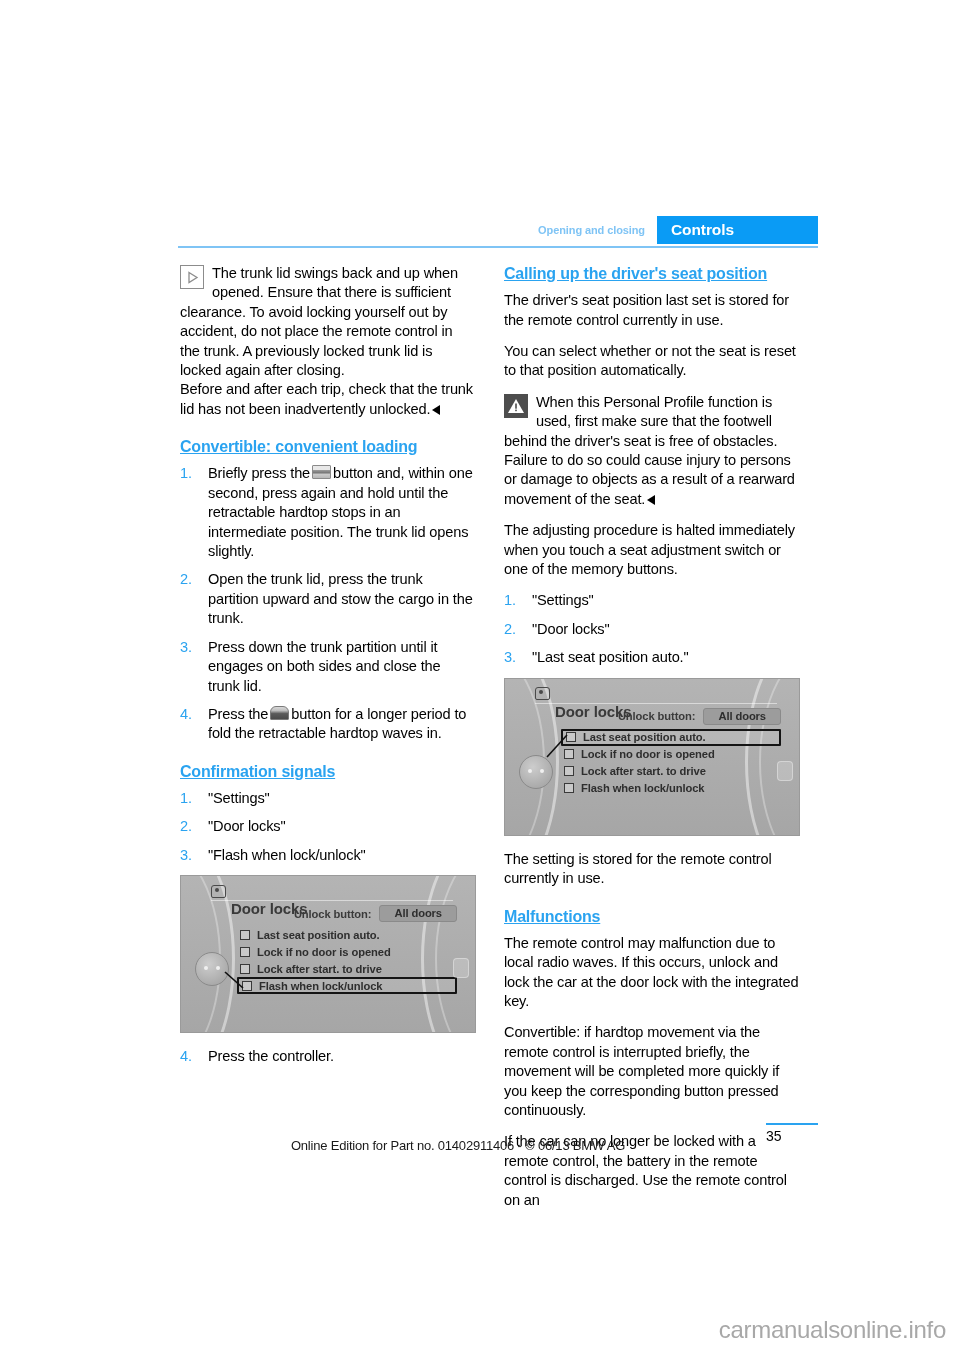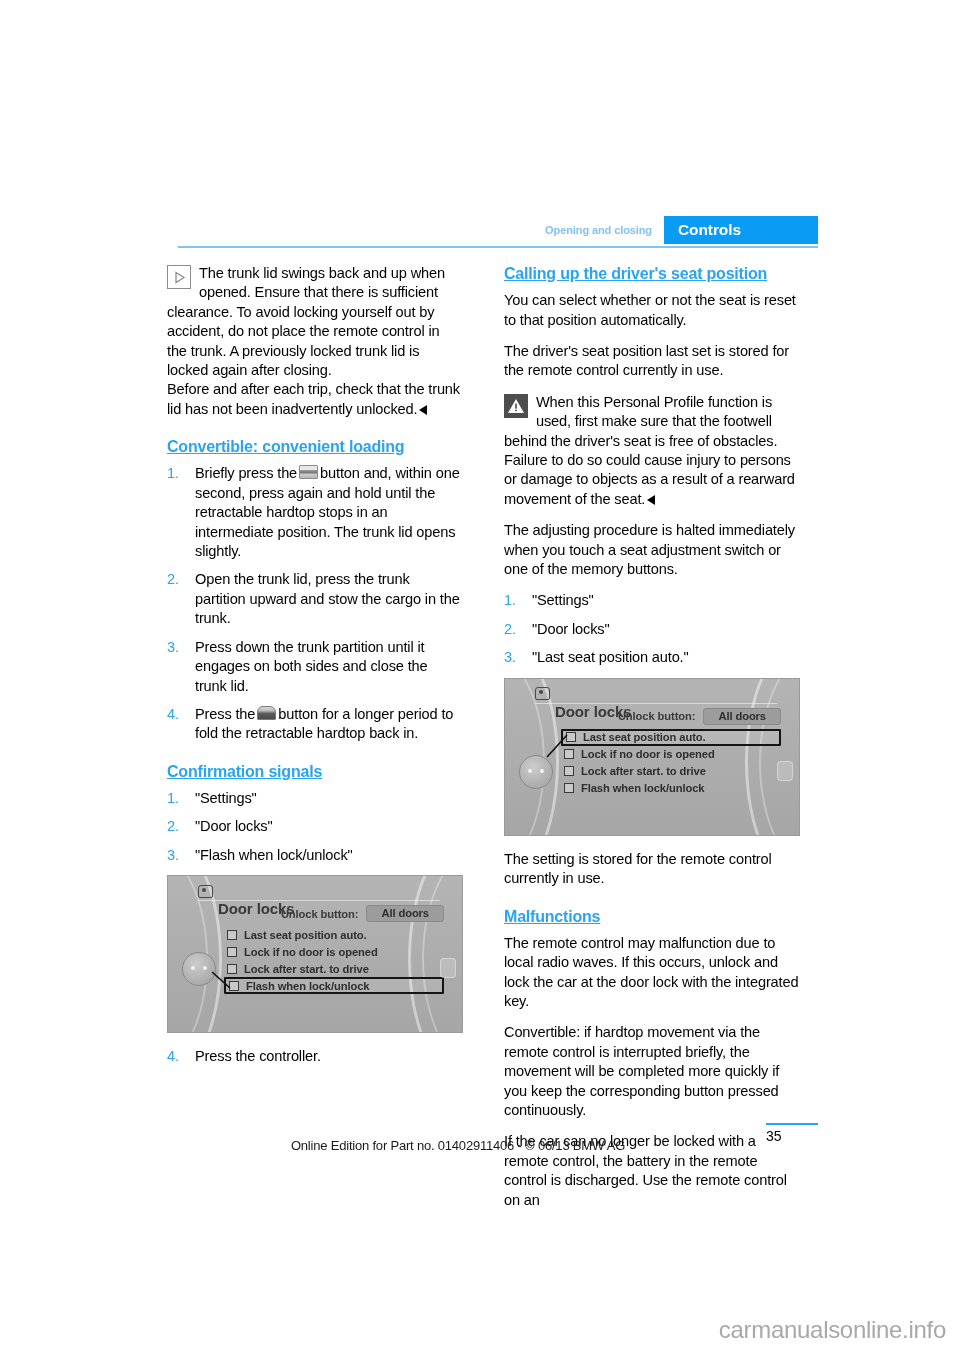--- a/index.html
+++ b/index.html
@@ -55,33 +55,33 @@
     padding: 0 12px 0 0;
     letter-spacing: -0.1px;
     white-space: nowrap;
   }
   .tab-active {
     background: #0a9bf5;
     color: #ffffff;
     font-size: 15.5px;
     font-weight: bold;
     line-height: 28px;
-    padding: 0 20px 0 14px;
+    padding: 0 27px 0 14px;
     letter-spacing: -0.1px;
     white-space: nowrap;
     min-width: 120px;
   }
 
   
   .col {
     position: absolute;
     width: 296px;
     top: 264px;
   }
-  .col-left  { left: 167px; }
+  .col-left  { left: 180px; }
   .col-right { left: 504px; }
 
   p, .para {
     margin: 0 0 12px 0;
     font-size: 14.6px;
     line-height: 1.33;
     letter-spacing: -0.15px;
   }
 
   h2.section {
@@ -402,21 +402,21 @@
       <li>
         <span class="num">1.</span><span>Briefly press the</span><span class="inline-btn btn-trunk-open"></span><span>button and, within one second, press again and hold until the retractable hardtop stops in an intermediate position. The trunk lid opens slightly.</span>
       </li>
       <li>
         <span class="num">2.</span><span>Open the trunk lid, press the trunk partition upward and stow the cargo in the trunk.</span>
       </li>
       <li>
         <span class="num">3.</span><span>Press down the trunk partition until it engages on both sides and close the trunk lid.</span>
       </li>
       <li>
-        <span class="num">4.</span><span>Press the</span><span class="inline-btn btn-hardtop-close"></span><span>button for a longer period to fold the retractable hardtop back in.</span>
+        <span class="num">4.</span><span>Press the</span><span class="inline-btn btn-hardtop-close"></span><span>button for a longer period to fold the retractable hardtop waves in.</span>
       </li>
     </ol>
 
     <h2 class="section">Confirmation signals</h2>
 
 
     <ol class="steps">
       <li>
         <span class="num">1.</span><span>"Settings"</span>
       </li>
@@ -477,22 +477,22 @@
         <span class="num">4.</span><span>Press the controller.</span>
       </li>
     </ol>
 
   </div>
 
   <div class="col col-right">
 
     <h2 class="section first" style="margin-top:0">Calling up the driver's seat position</h2>
 
+    <p class="para">The driver's seat position last set is stored for the remote control currently in use.</p>
     <p class="para">You can select whether or not the seat is reset to that position automatically.</p>
-    <p class="para">The driver's seat position last set is stored for the remote control currently in use.</p>
 
     <div class="note">
       <span class="note-icon icon-warn-box">
         <svg width="18" height="18" viewBox="0 0 18 18" aria-hidden="true">
           <polygon points="9,2 17,16 1,16" fill="#ffffff"></polygon>
           <rect x="8.2" y="6.5" width="1.6" height="5.2" fill="#4d4d4d"></rect>
           <rect x="8.2" y="12.6" width="1.6" height="1.6" fill="#4d4d4d"></rect>
         </svg>
       </span>
       <span>When this Personal Profile function is used, first make sure that the footwell behind the driver's seat is free of obstacles. Failure to do so could cause injury to persons or damage to objects as a result of a rearward movement of the seat.</span><span class="endmark"></span>

